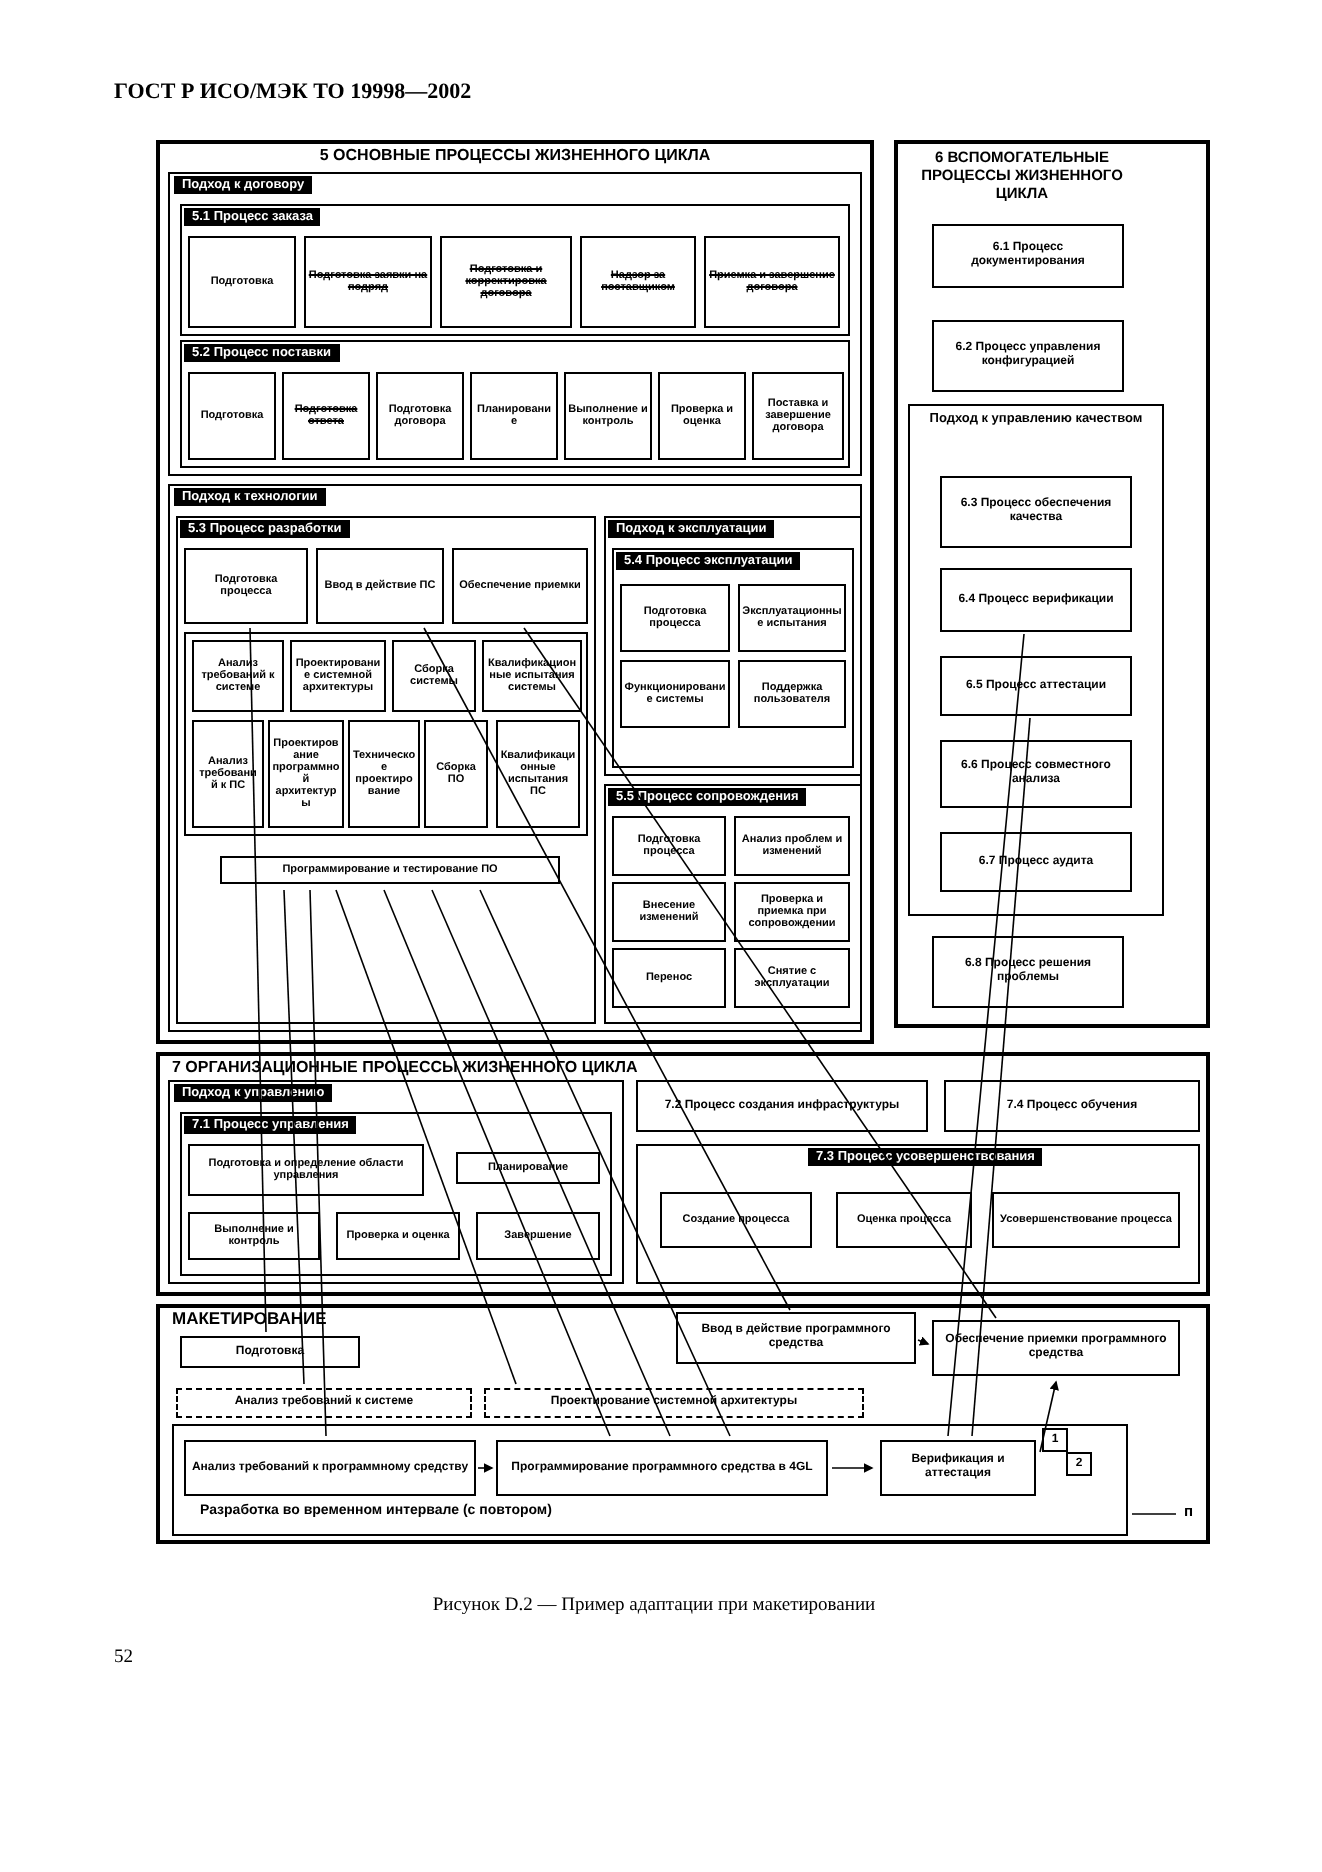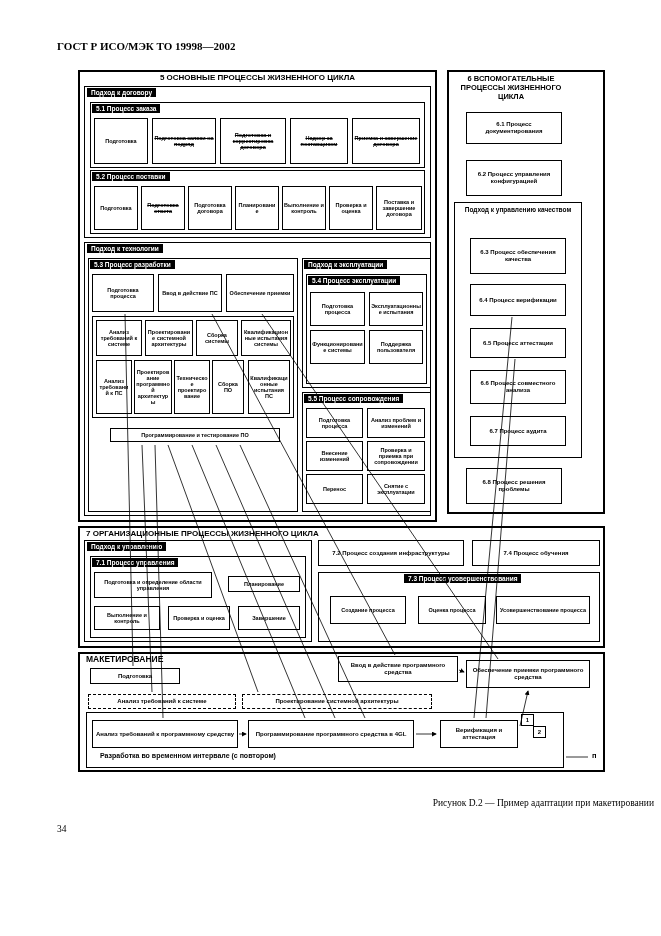--- a/index.html
+++ b/index.html
@@ -151,22 +151,22 @@
   <div class="group" style="left:86px; top:712px; width:478px; height:56px;"></div>
   <div class="box" style="left:92px; top:720px; width:146px; height:28px;">Анализ требований к программному средству</div>
   <div class="box" style="left:248px; top:720px; width:166px; height:28px;">Программирование программного средства в 4GL</div>
   <div class="box" style="left:440px; top:720px; width:78px; height:28px;">Верификация и аттестация</div>
   <div class="title" style="left:100px; top:752px; font-size:7px;">Разработка во временном интервале (с повтором)</div>
 
   <div class="box" style="left:521px; top:714px; width:13px; height:12px; z-index:3;">1</div>
   <div class="box" style="left:533px; top:726px; width:13px; height:12px; z-index:3;">2</div>
   <div class="title" style="left:592px; top:751px; font-size:7.5px;">п</div>
 
-  <div class="abs serif" style="left:0; top:798px; width:654px; text-align:right; font-size:9.5px;">Рисунок D.2 — Пример адаптации при макетировании</div>
-  <div class="abs serif" style="left:57px; top:824px; font-size:9.5px;">34</div>
+  <div class="abs serif" style="left:0; top:798px; width:654px; text-align:center; font-size:9.5px;">Рисунок D.2 — Пример адаптации при макетировании</div>
+  <div class="abs serif" style="left:57px; top:824px; font-size:9.5px;">52</div>
 
   <svg class="overlay" width="661" height="936" viewBox="0 0 661 936">
     <defs>
       <marker id="ah" markerWidth="7" markerHeight="7" refX="5" refY="3" orient="auto">
         <path d="M0,0 L6,3 L0,6 z" fill="#000"></path>
       </marker>
     </defs>
     <g stroke="#000" stroke-width="0.8" fill="none">
 
       <line x1="125" y1="314" x2="133" y2="666"></line>

